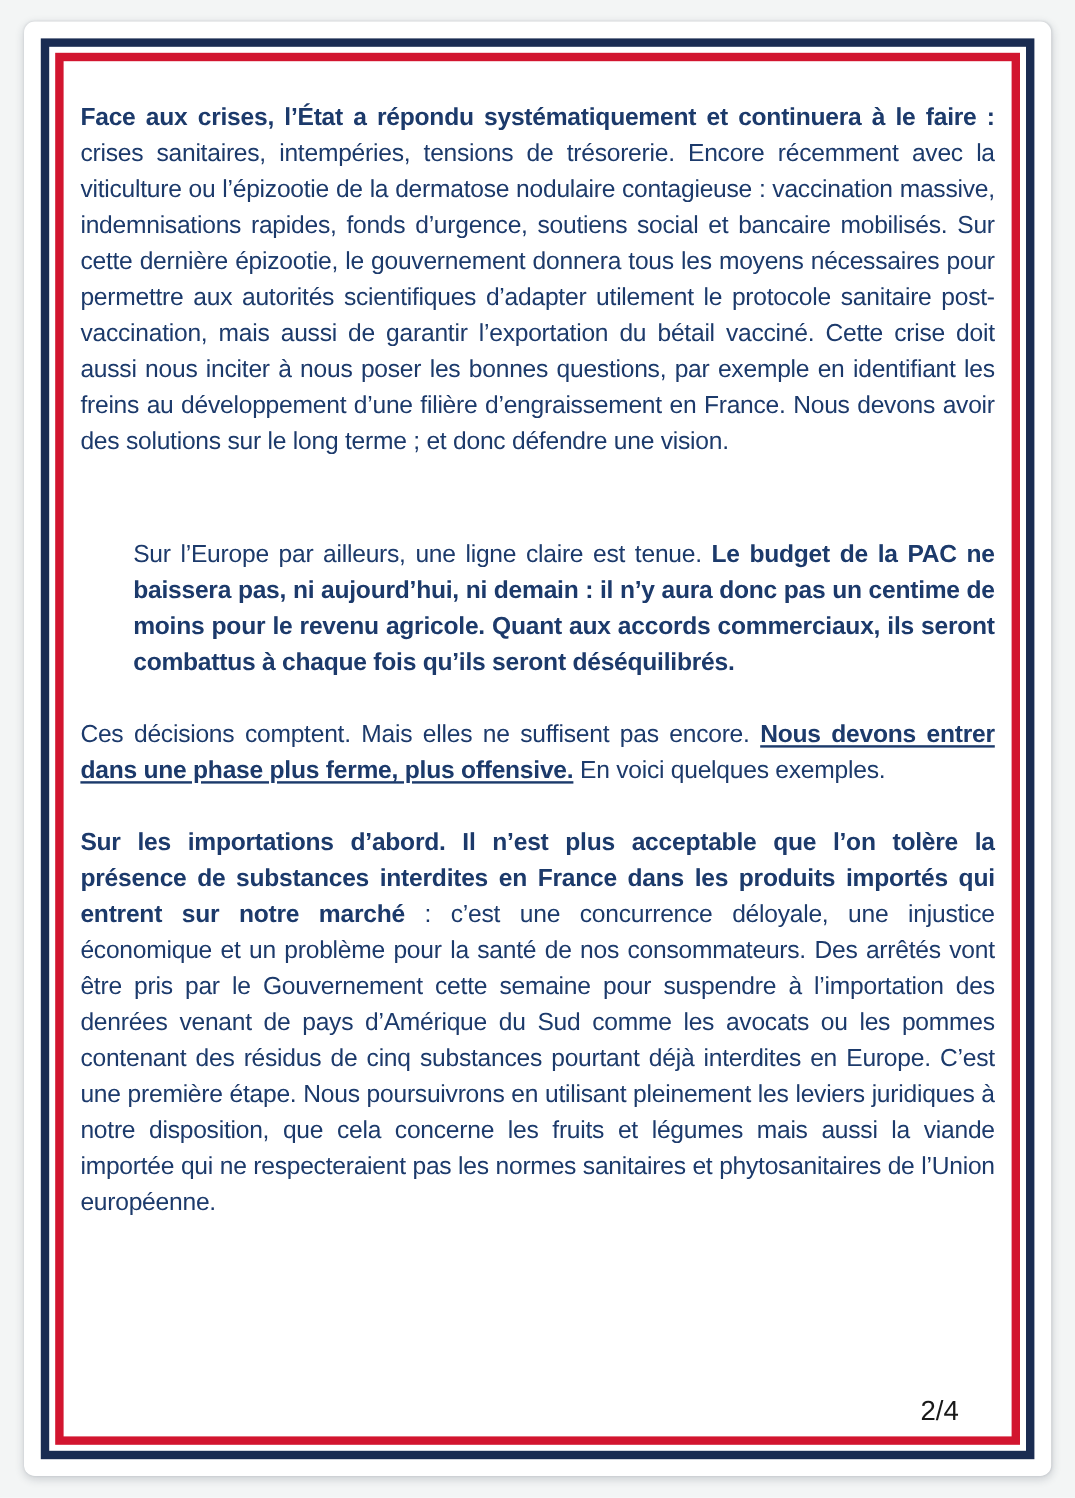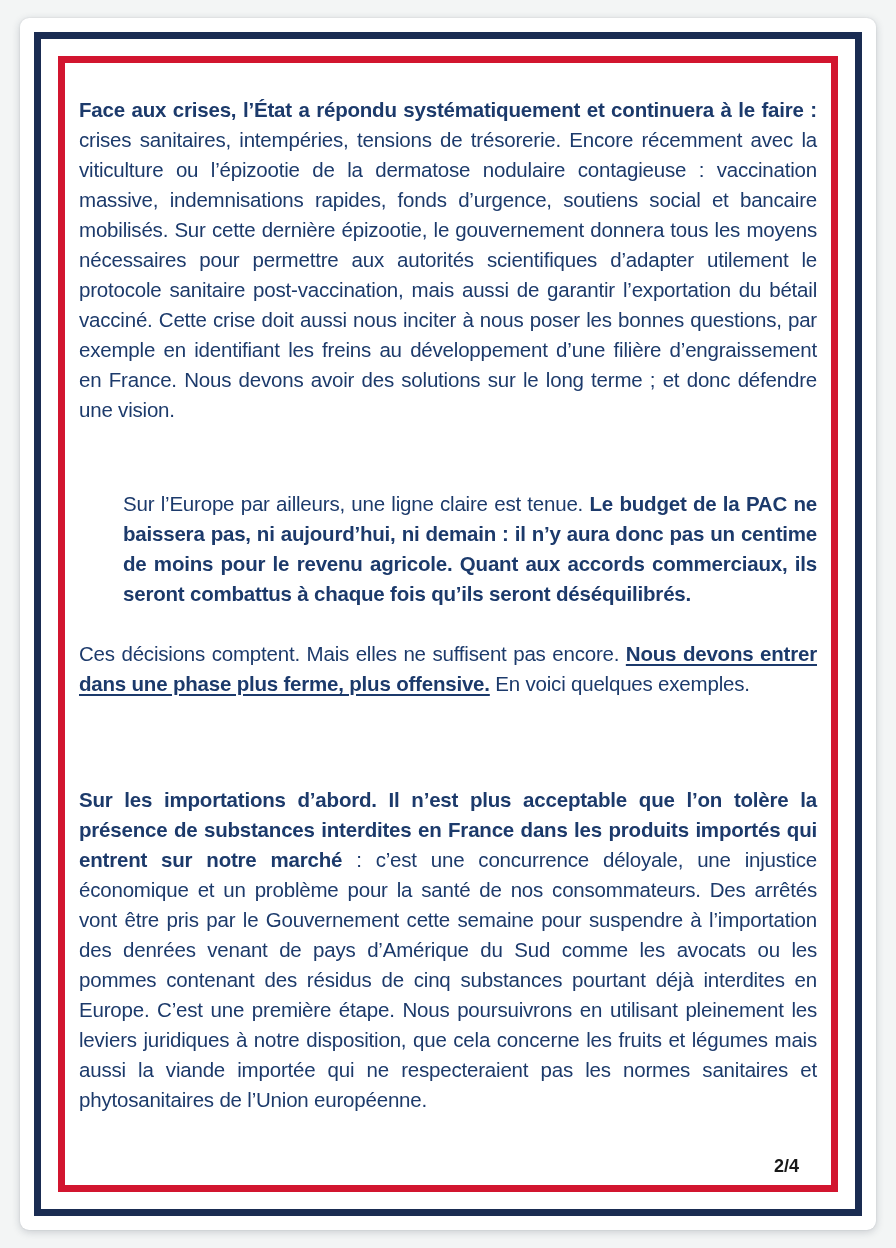--- a/index.html
+++ b/index.html
@@ -31,54 +31,54 @@
     height: 1212px;
     background: var(--page-bg);
     border-radius: 9px;
     box-shadow: 0 2px 8px rgba(30, 40, 60, 0.20), 0 0 2px rgba(30, 40, 60, 0.12);
     padding: 14px;
   }
   .frame-navy {
     width: 100%;
     height: 100%;
     border: 7px solid var(--navy);
-    padding: 17px;
+    padding: 5px;
   }
   .frame-red {
     position: relative;
     width: 100%;
     height: 100%;
     border: 7px solid var(--red);
     padding: 32px 14px 0 14px;
     overflow: hidden;
   }
   .doc-body {
     color: var(--ink);
     font-size: 20.5px;
     line-height: 30px;
     text-align: justify;
     letter-spacing: -0.2px;
   }
   .doc-body p { margin: 0; }
   .doc-body p:nth-of-type(1) { margin-bottom: 64px; }
   .doc-body p:nth-of-type(2) { margin-bottom: 30px; margin-left: 44px; }
-  .doc-body p:nth-of-type(3) { margin-bottom: 86px; }
+  .doc-body p:nth-of-type(3) { margin-bottom: 30px; }
   .doc-body p:nth-of-type(4) { margin-bottom: 0; }
   .doc-body .b { font-weight: 700; }
   .doc-body .u {
     text-decoration: underline;
     text-decoration-thickness: 2px;
     text-underline-offset: 3px;
   }
   .page-number {
     position: absolute;
-    right: 32px;
+    right: 44px;
     bottom: 8px;
-    font-size: 18px;
-    font-weight: 700;
+    font-size: 23px;
+    font-weight: 400;
     color: var(--pagenum);
   }
 </style>
 </head>
 <body>
 
 <div class="canvas">
   <div class="page">
     <div class="frame-navy">
       <div class="frame-red">

